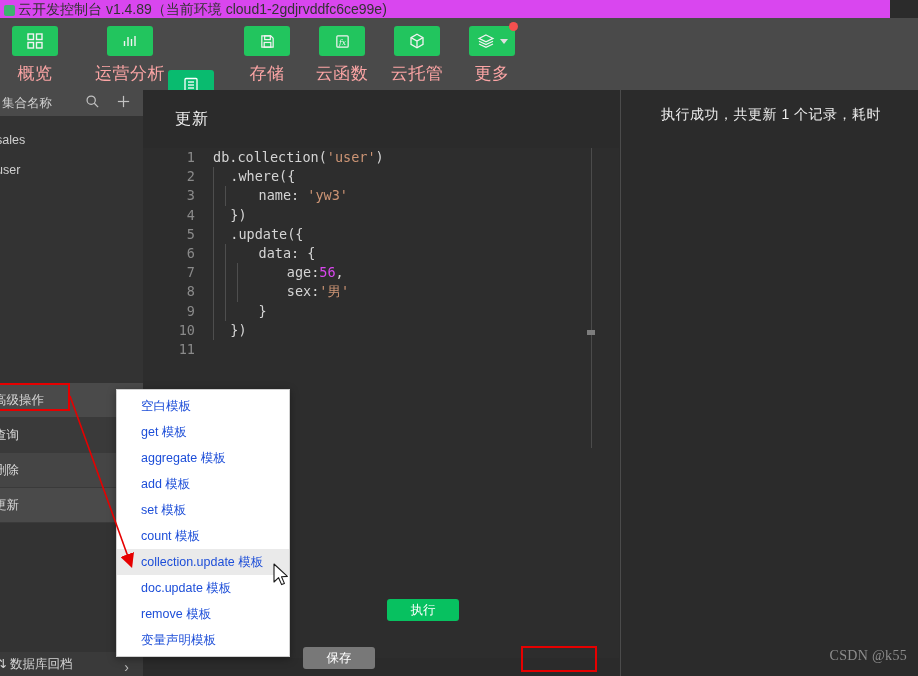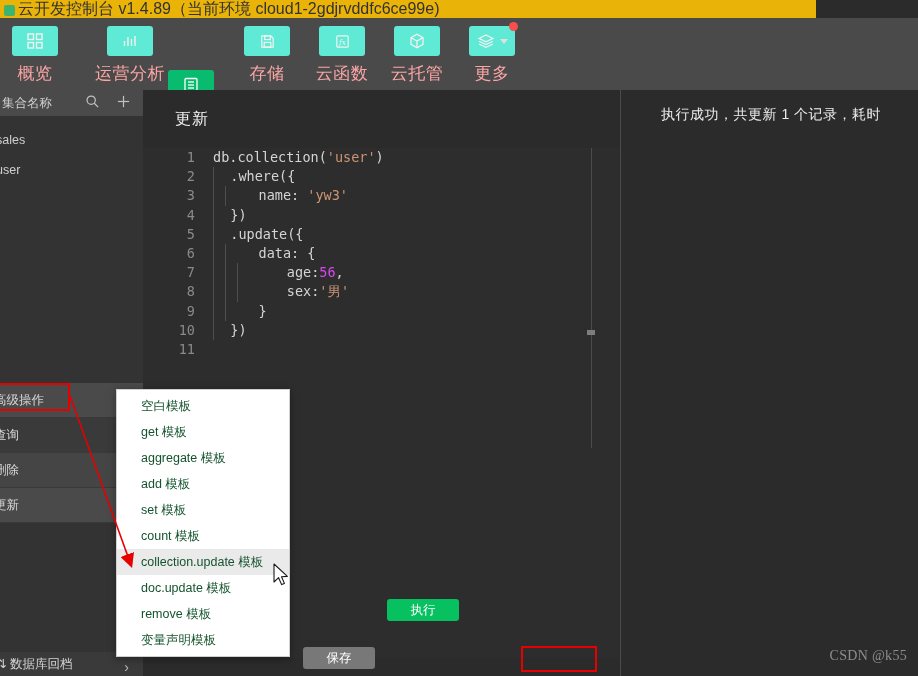--- a/index.html
+++ b/index.html
@@ -11,24 +11,24 @@
   }
   #app {
     position: relative;
     width: 918px; height: 676px;
     background: #2b2b2b;
   }
 
   
   .titlebar {
     position: absolute; left: 0; top: 0;
-    width: 816px; height: 18px;
-    background: #eab308;
+    width: 890px; height: 18px;
+    background: #d946ef;
     color: #333;
-    font-size: 16px;
+    font-size: 14px;
     line-height: 18px;
     white-space: nowrap;
     overflow: hidden;
     padding-left: 4px;
   }
   .titlebar .tb-logo {
     display: inline-block;
     width: 11px; height: 11px;
     border-radius: 2px;
     background: #3eb370;
@@ -48,21 +48,21 @@
   .tb-item {
     position: absolute;
     top: 8px;
     width: 70px;
     text-align: center;
     cursor: pointer;
   }
   .tb-icon {
     width: 46px; height: 30px;
     margin: 0 auto;
-    background: #5eead4;
+    background: #22c55e;
     border-radius: 3px;
     display: flex;
     align-items: center;
     justify-content: center;
     position: relative;
   }
   .tb-icon.active { background: #09bb6f; }
   .tb-icon svg { display:block; }
   .tb-label {
     margin-top: 6px;
@@ -288,21 +288,21 @@
     border: 1px solid #d0d0d0;
     box-shadow: 0 2px 8px rgba(0,0,0,0.35);
     z-index: 30;
     padding-top: 3px;
   }
   .menu-item {
     height: 26px;
     line-height: 26px;
     padding-left: 24px;
     font-size: 12.5px;
-    color: #14532d;
+    color: #1d4ed8;
     cursor: pointer;
     white-space: nowrap;
   }
   .menu-item.hovered { background: #eaeaea; }
 
   
   .anno-svg {
     position: absolute;
     left: 0; top: 0;
     width: 918px; height: 676px;

